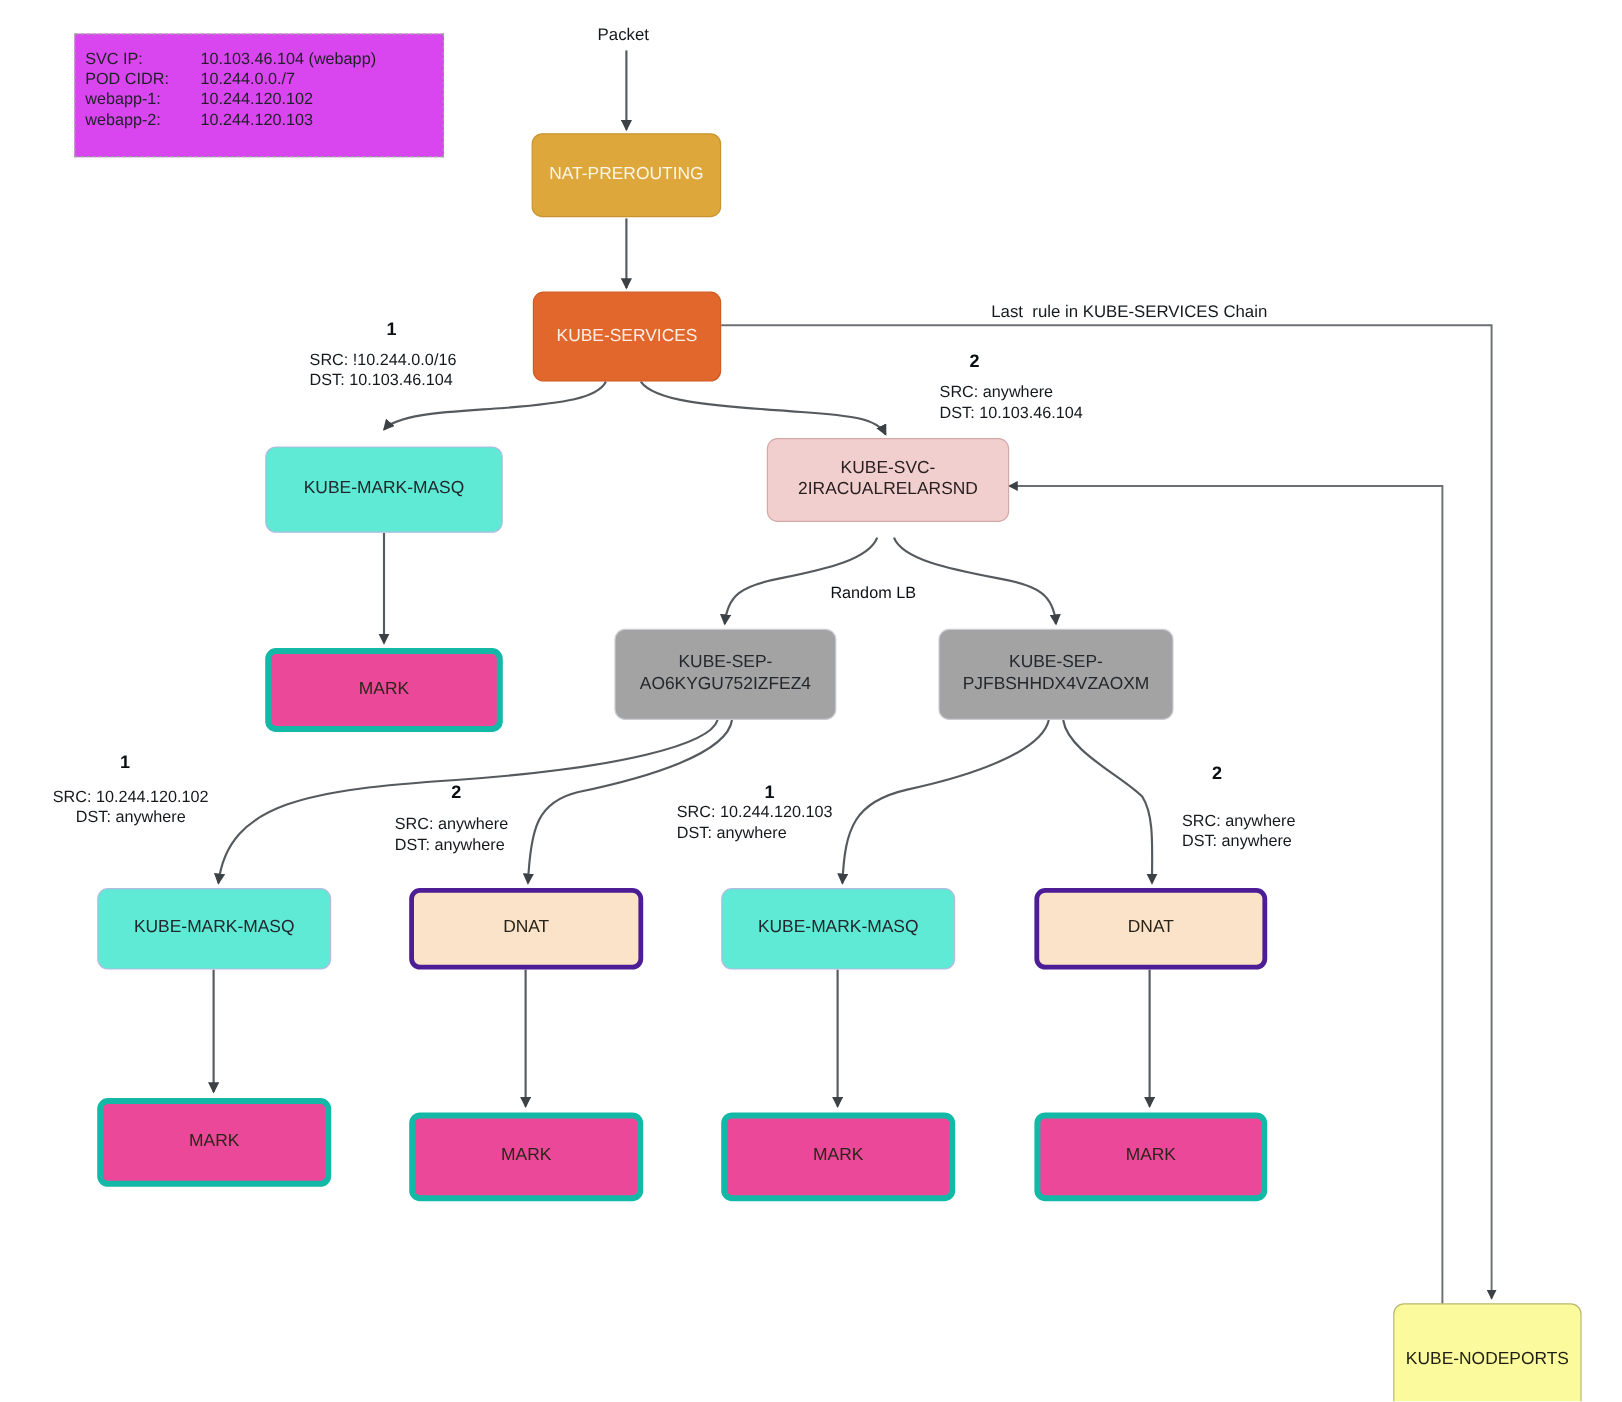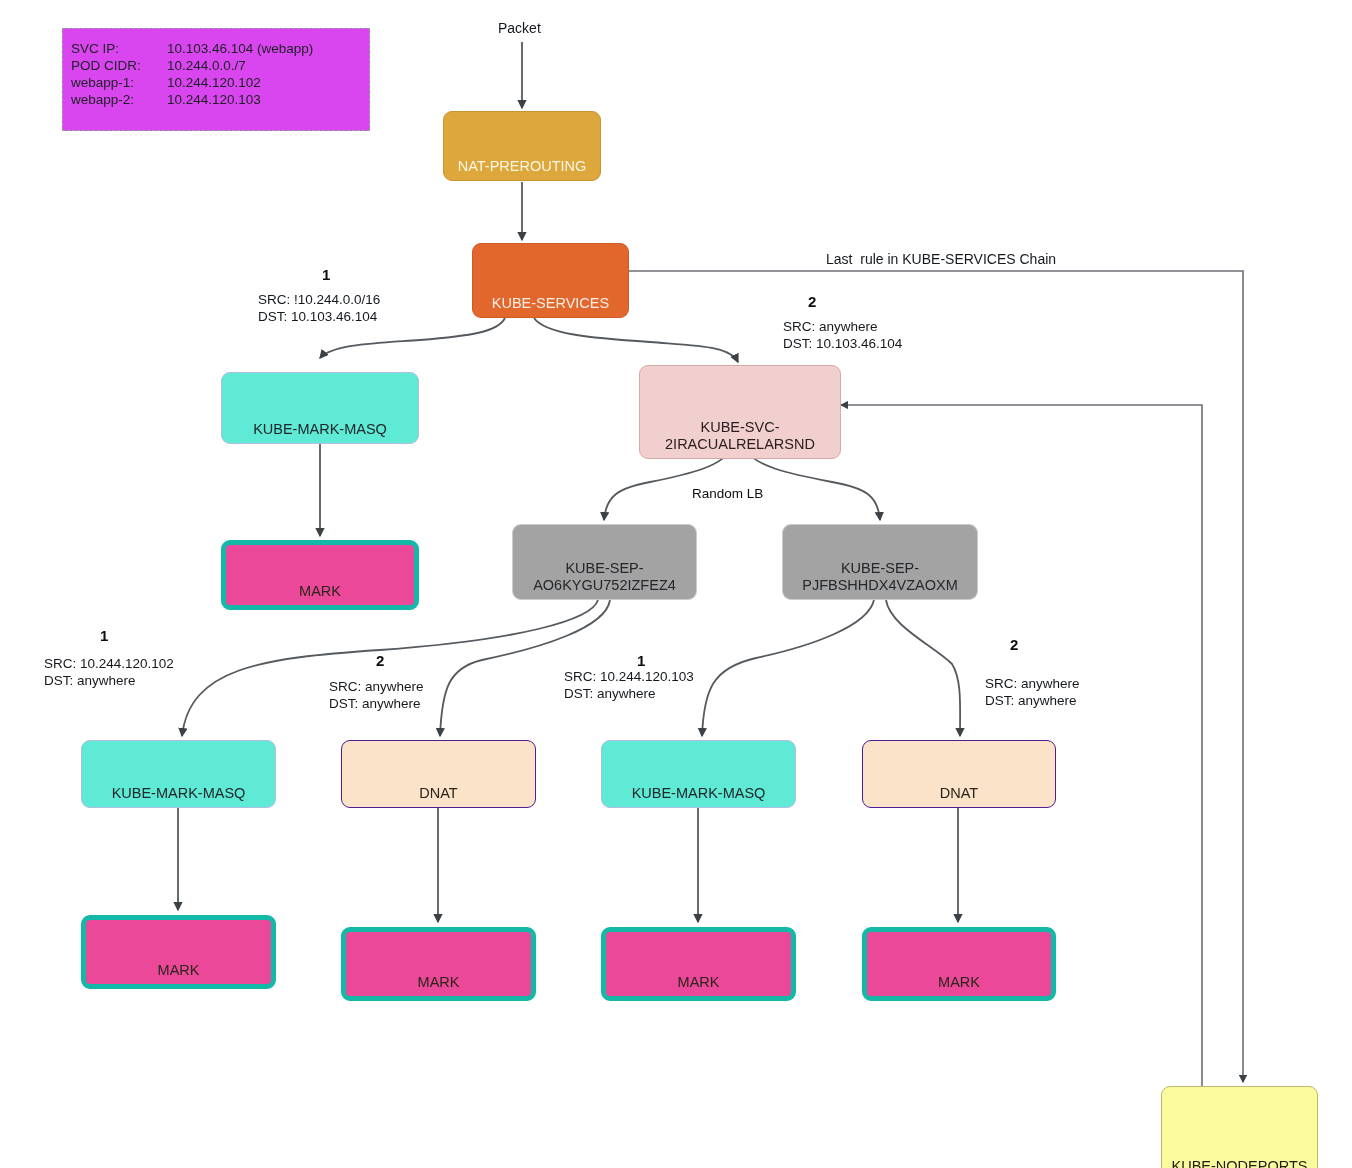--- a/index.html
+++ b/index.html
@@ -31,21 +31,21 @@
     fill: none;
     stroke: #6b6f74;
     stroke-width: 1.6;
   }
   
   .node {
     position: absolute;
     box-sizing: border-box;
     border-radius: 9px;
     display: flex;
-    align-items: flex-end;
+    align-items: center;
     justify-content: center;
     text-align: center;
     line-height: 1.22;
     font-size: 14.5px;
     color: #20252b;
     padding: 4px 6px;
   }
   .node-title {
     display: block;
     white-space: pre-line;
@@ -72,21 +72,21 @@
     border: 1px solid #c9ccd0;
     color: #24282c;
   }
   .n-masq {
     background: #5eead4;
     border: 1px solid #b0bce0;
     color: #22262d;
   }
   .n-dnat {
     background: #fae3c8;
-    border: 1px solid #4c1d95;
+    border: 4px solid #4c1d95;
     color: #2a2319;
   }
   .n-mark {
     background: #ec4899;
     border: 5px solid #14b8a6;
     color: #2a2619;
   }
   .n-nodeports {
     background: #fbfb9e;
     border: 1px solid #b9b96f;
@@ -218,48 +218,48 @@
 
   <div class="lbl-num" style="left:808px; top:293px;">2</div>
   <div class="lbl" style="left:783px; top:318px;">SRC: anywhere
 DST: 10.103.46.104</div>
 
   <div class="lbl-plain" style="left:826px; top:251px;">Last  rule in KUBE-SERVICES Chain</div>
 
   <div class="lbl-bold" style="left:692px; top:486px;">Random LB</div>
 
   <div class="lbl-num" style="left:100px; top:627px;">1</div>
-  <div class="lbl" style="left:44px; top:655px;">SRC: 10.244.120.102
+  <div class="lbl" style="left:44px; top:655px;text-align:center;">SRC: 10.244.120.102
 DST: anywhere</div>
 
   <div class="lbl-num" style="left:376px; top:652px;">2</div>
   <div class="lbl" style="left:329px; top:678px;">SRC: anywhere
 DST: anywhere</div>
 
   <div class="lbl-num" style="left:637px; top:652px;">1</div>
   <div class="lbl" style="left:564px; top:668px;">SRC: 10.244.120.103
 DST: anywhere</div>
 
   <div class="lbl-num" style="left:1010px; top:636px;">2</div>
   <div class="lbl" style="left:985px; top:675px;">SRC: anywhere
 DST: anywhere</div>
 
   <div class="node n-preroute" style="left:443px; top:111px; width:158px; height:70px;">
     <span class="node-title">NAT-PREROUTING</span>
   </div>
 
-  <div class="node n-services" style="left:444px; top:243px; width:157px; height:75px;margin-left:28px;">
+  <div class="node n-services" style="left:444px; top:243px; width:157px; height:75px;">
     <span class="node-title">KUBE-SERVICES</span>
   </div>
 
   <div class="node n-masq" style="left:221px; top:372px; width:198px; height:72px;">
     <span class="node-title">KUBE-MARK-MASQ</span>
   </div>
 
-  <div class="node n-svc" style="left:639px; top:365px; width:202px; height:94px;">
+  <div class="node n-svc" style="left:639px; top:365px; width:202px; height:70px;">
     <span class="node-title">KUBE-SVC-
 2IRACUALRELARSND</span>
   </div>
 
   <div class="node n-mark" style="left:221px; top:540px; width:198px; height:70px;">
     <span class="node-title">MARK</span>
   </div>
 
   <div class="node n-sep" style="left:512px; top:524px; width:185px; height:76px;">
     <span class="node-title">KUBE-SEP-

